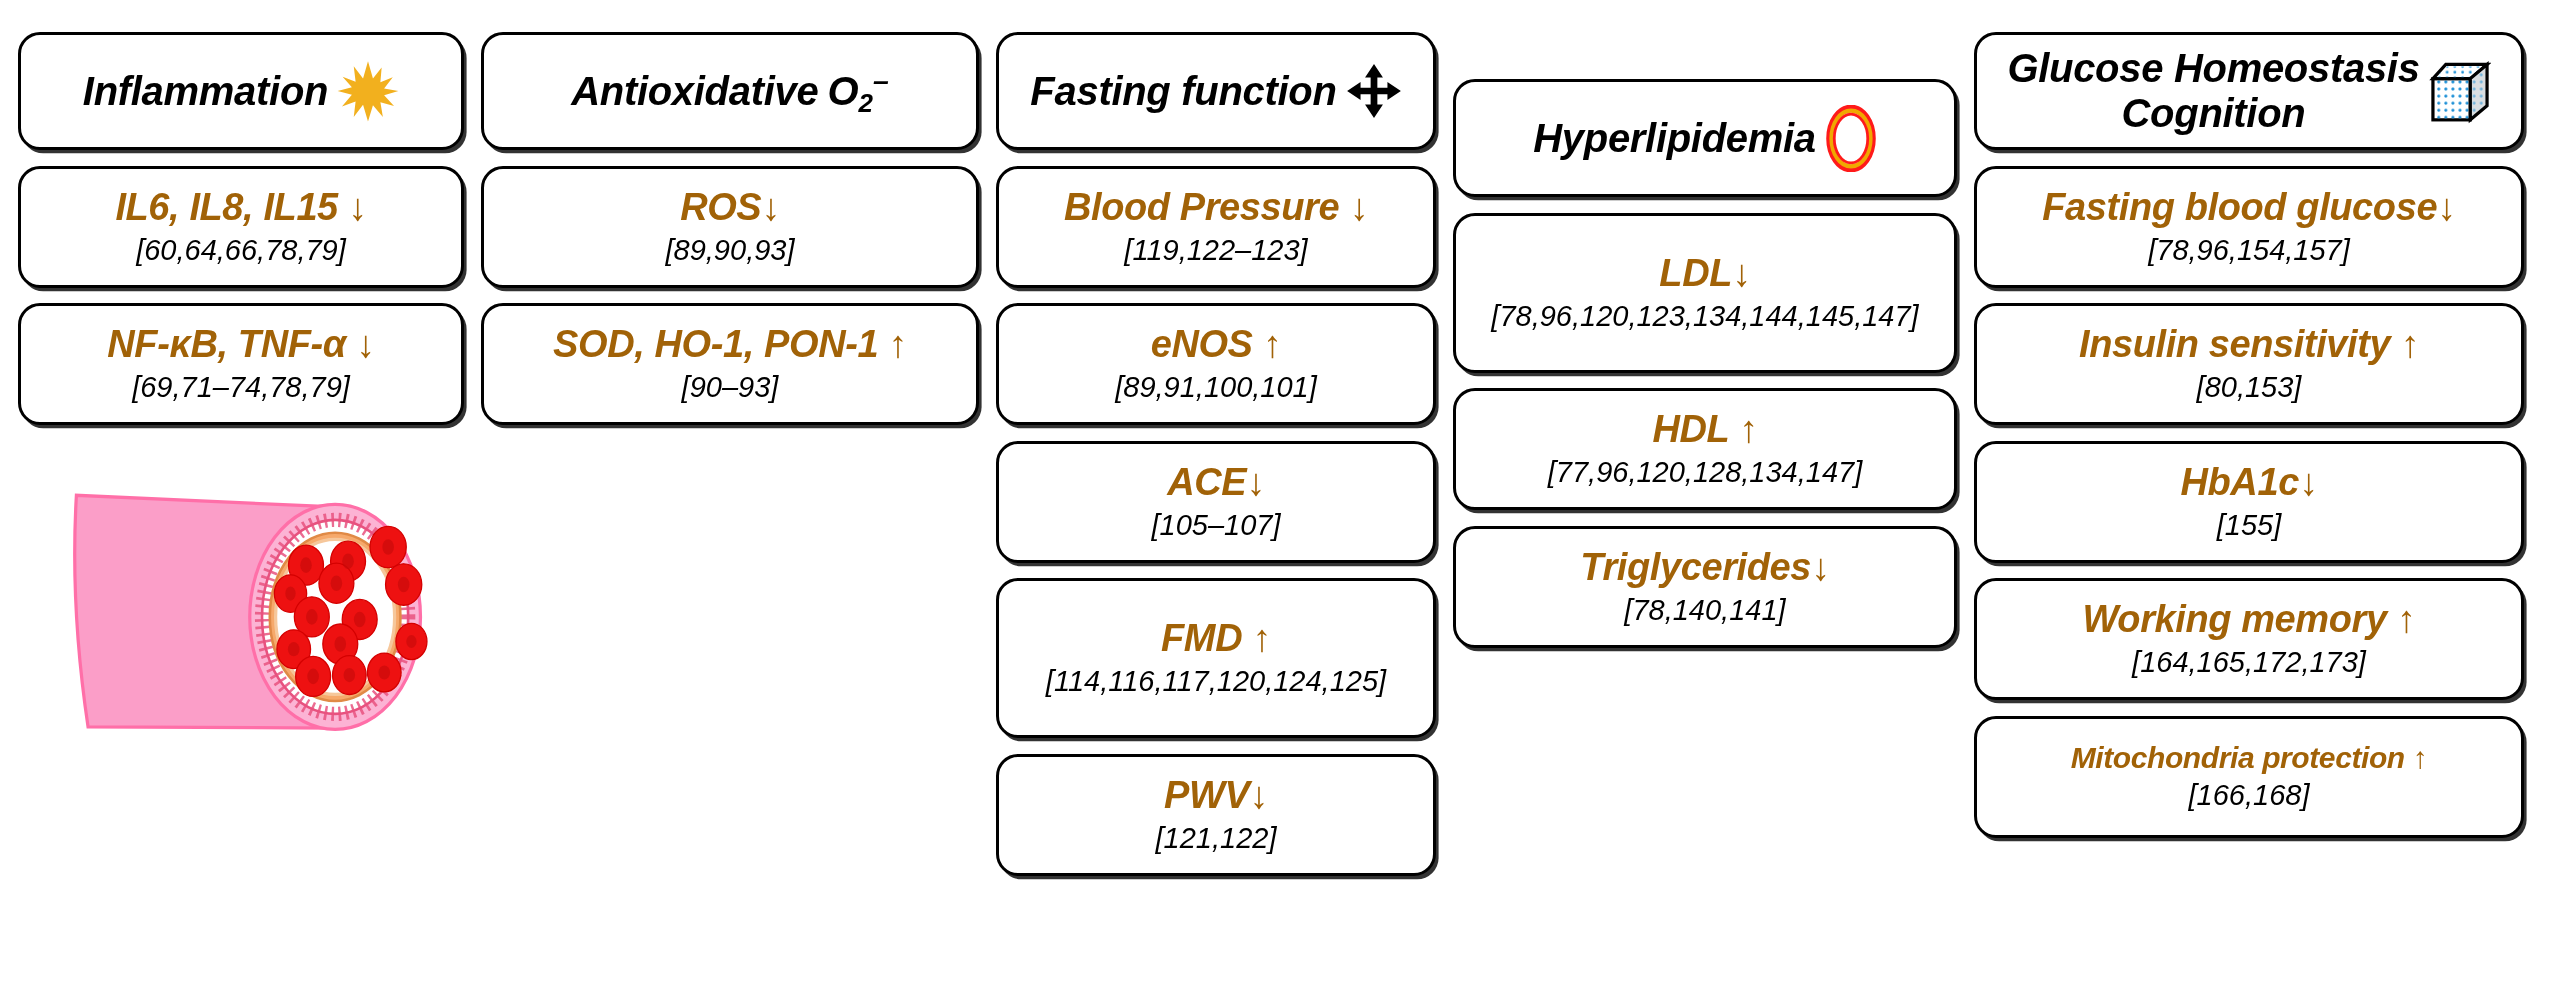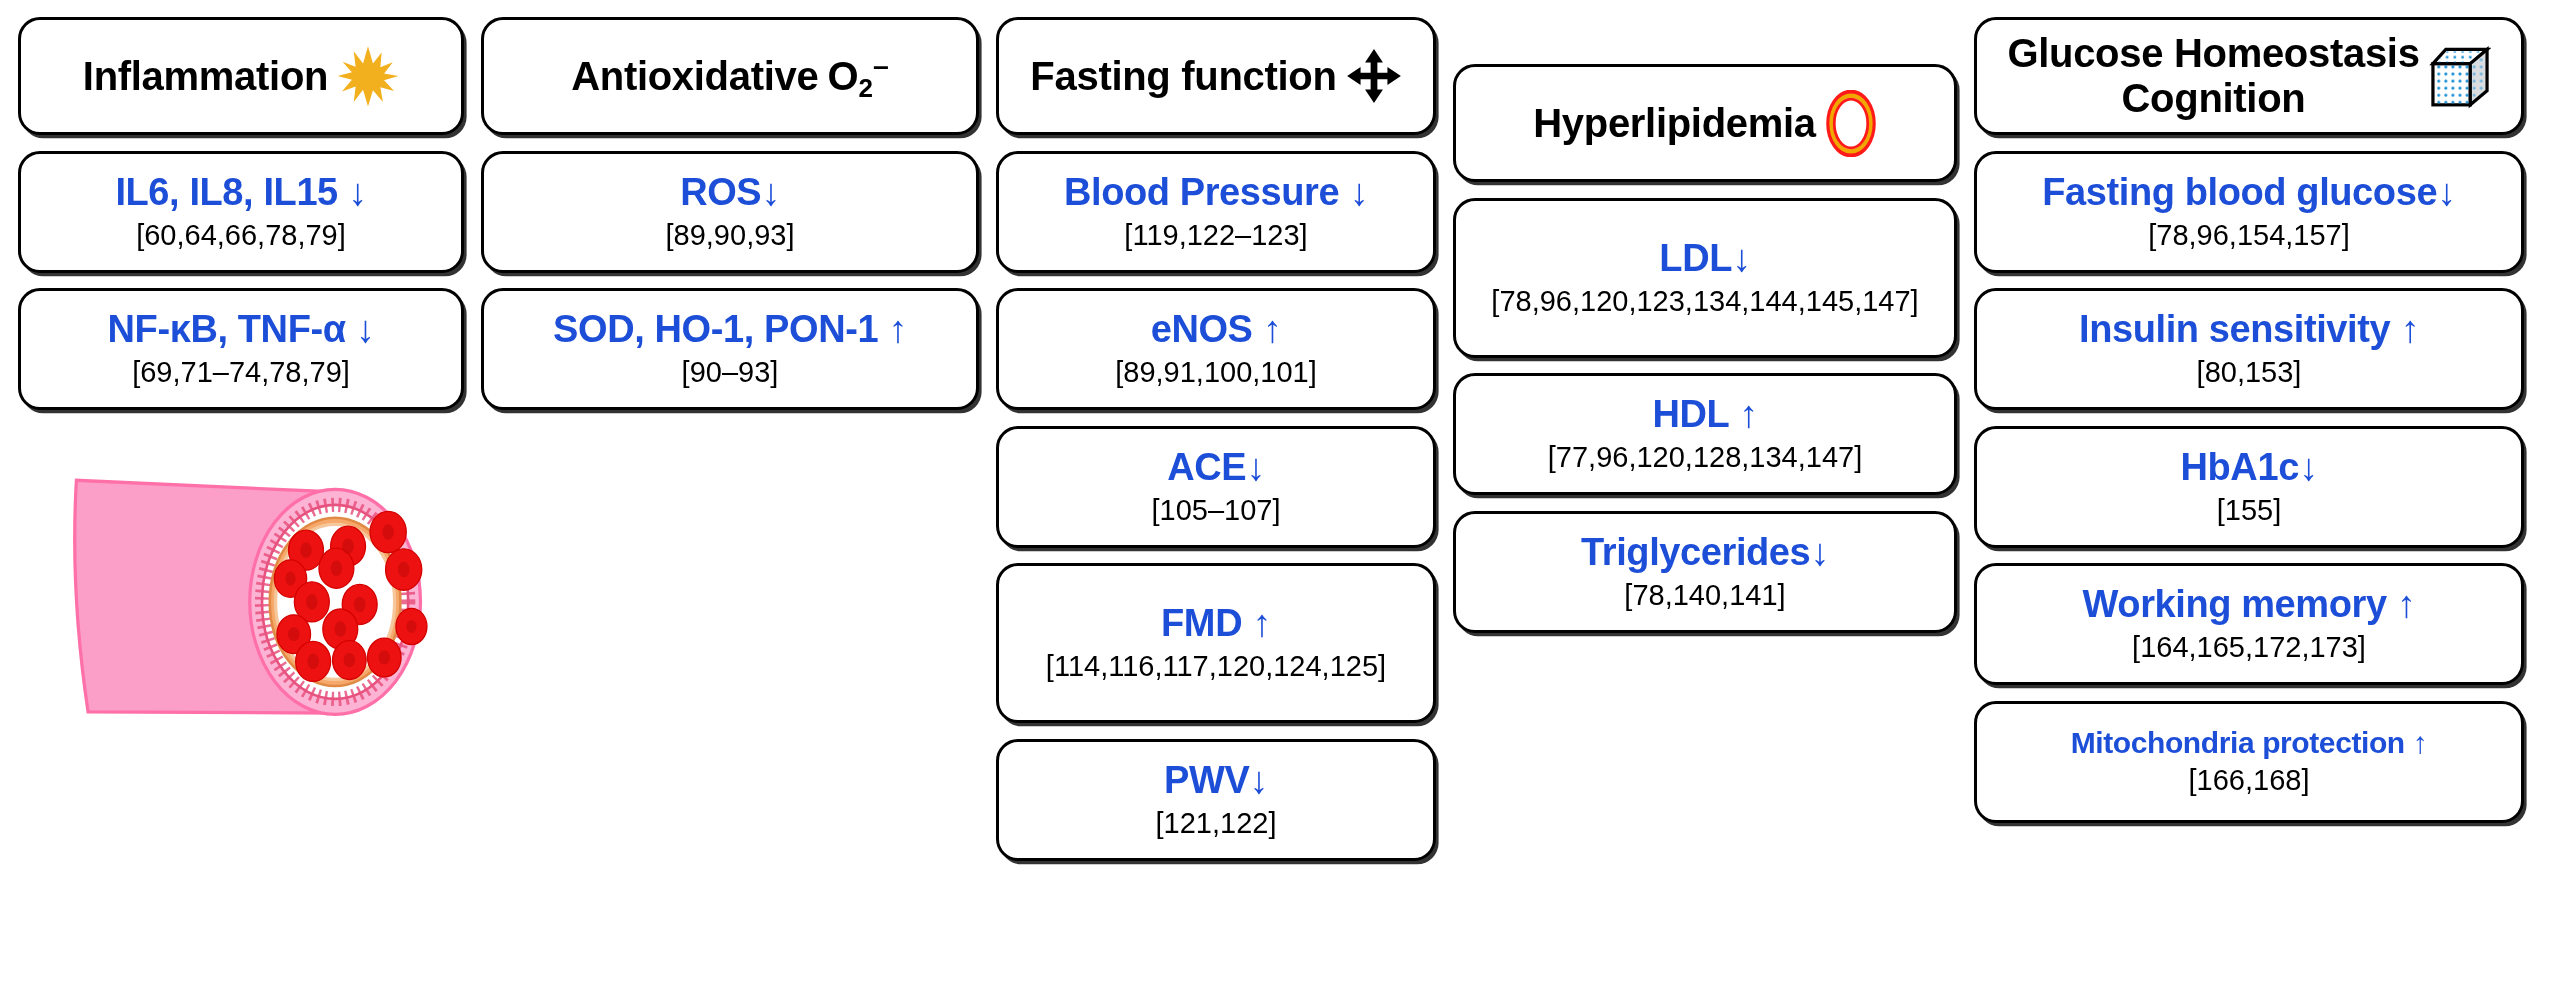--- a/index.html
+++ b/index.html
@@ -5,21 +5,22 @@
   * { box-sizing: border-box; margin: 0; padding: 0; }
   html, body {
     width: 2576px; height: 999px;
     background: #ffffff;
     font-family: "Liberation Sans", sans-serif;
     overflow: hidden;
   }
   .figure {
     position: relative;
     width: 2576px; height: 843px;
-    padding: 17px 13px 0 18px;
+    padding: 32px 13px 0 18px;
+    font-style: italic;
   }
   .grid {
     display: flex;
     align-items: flex-start;
     gap: 17px;
     width: 100%;
   }
   .col { display: flex; flex-direction: column; gap: 15.5px; }
   .col-1 { width: 446px; }
   .col-2 { width: 498px; }
@@ -56,21 +57,21 @@
     color: #000;
     letter-spacing: -0.3px;
     line-height: 1.12;
     white-space: nowrap;
   }
   .hdr-stack { display: flex; flex-direction: column; align-items: center; line-height: 1.1; }
 
   .entry-title {
     font-size: 38px;
     font-weight: 700;
-    color: #1d4ed8;
+    color: #a16207;
     line-height: 1.1;
     letter-spacing: -0.4px;
     white-space: nowrap;
   }
   .entry-title.shrink { font-size: 30px; text-align: right; }
   .entry-refs {
     font-size: 29px;
     font-weight: 400;
     color: #000;
     line-height: 1.12;

